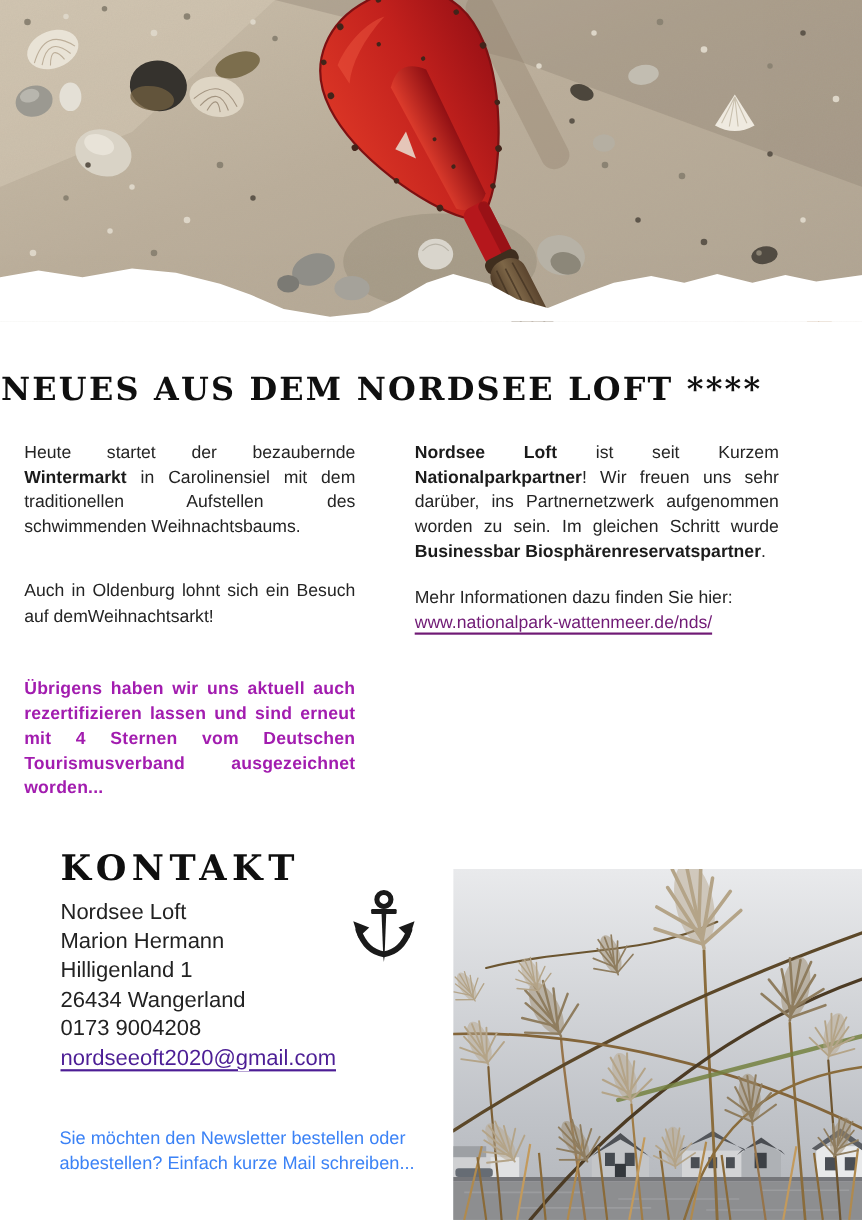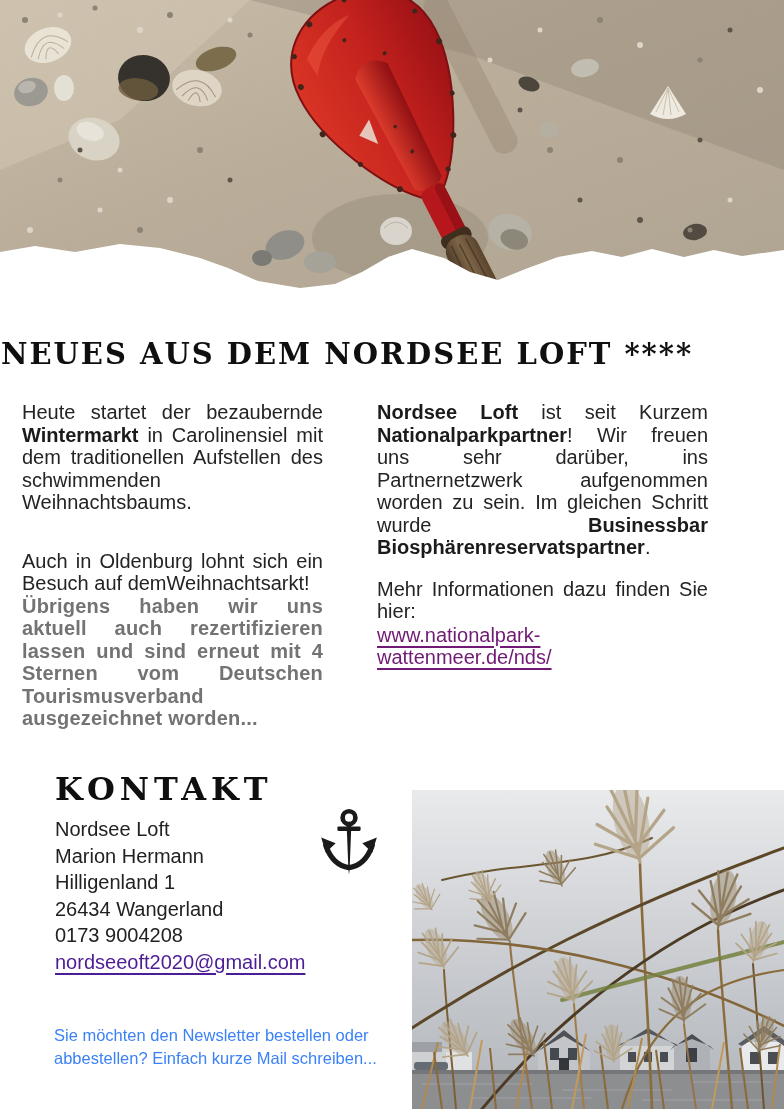--- a/index.html
+++ b/index.html
@@ -2,26 +2,26 @@
 <html><head>
 <meta charset="utf-8">
 <style>
   html,body{margin:0;padding:0;background:#ffffff;}
   .page{position:relative;width:784px;height:1109px;background:#ffffff;overflow:hidden;
         font-family:"Liberation Sans",sans-serif;color:#242424;}
   .photo-top{position:absolute;left:0;top:0;display:block;}
   .headline{position:absolute;left:0;top:337px;width:694px;margin:0;text-align:center;
         font-family:"DejaVu Serif","Liberation Serif",serif;font-weight:700;font-size:29px;
         letter-spacing:2px;color:#0f0f0f;white-space:nowrap;}
-  .col{position:absolute;top:401px;font-size:20px;line-height:22.5px;text-align:justify;}
+  .col{position:absolute;top:401px;font-size:16px;line-height:22.5px;text-align:justify;}
   .col p{margin:0;}
   .col-left{left:22px;width:301px;}
   .col-right{left:377px;width:331px;}
   .col-left .p2{margin-top:36px;}
-  .col-left .p3{font-weight:700;letter-spacing:0.2px;color:#737373;}
+  .col-left .p3{margin-top:44px;font-weight:700;letter-spacing:0.2px;color:#a21caf;}
   .col-right .p2{margin-top:19px;}
   .col strong{font-weight:700;color:#1b1b1b;}
   .np-link{display:block;margin-top:1px;color:#701a75;text-decoration:underline;
         text-underline-offset:4px;text-decoration-thickness:1.5px;}
   .kontakt-heading{position:absolute;left:55px;top:770px;margin:0;
         font-family:"DejaVu Serif","Liberation Serif",serif;font-weight:700;font-size:32px;
         letter-spacing:5px;color:#0f0f0f;}
   .contact{position:absolute;left:55px;top:816px;font-size:20px;line-height:26.5px;color:#222222;}
   .contact-line{white-space:nowrap;}
   .email-link{display:inline-block;color:#4c1d95;text-decoration:underline;

